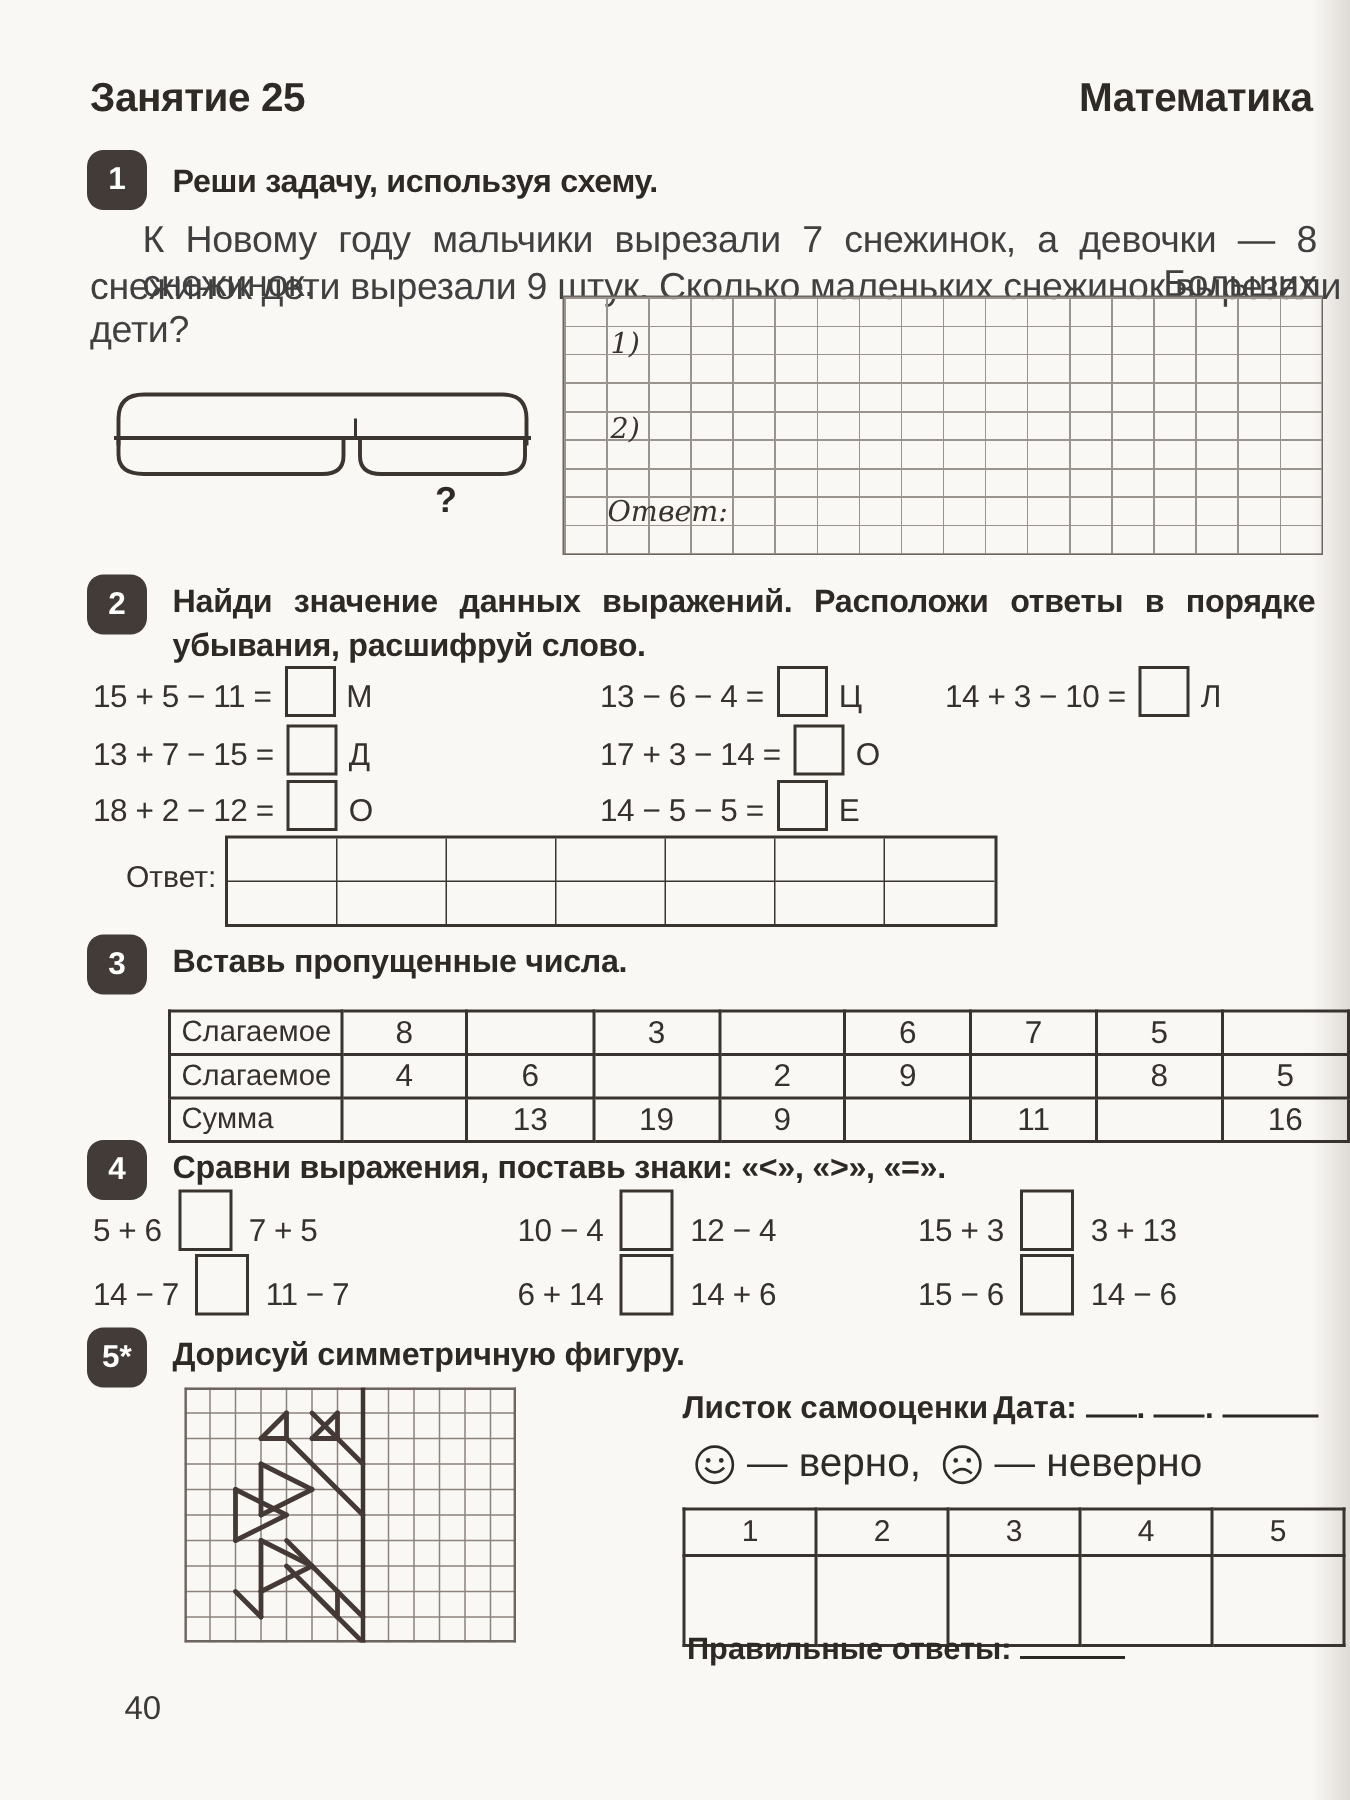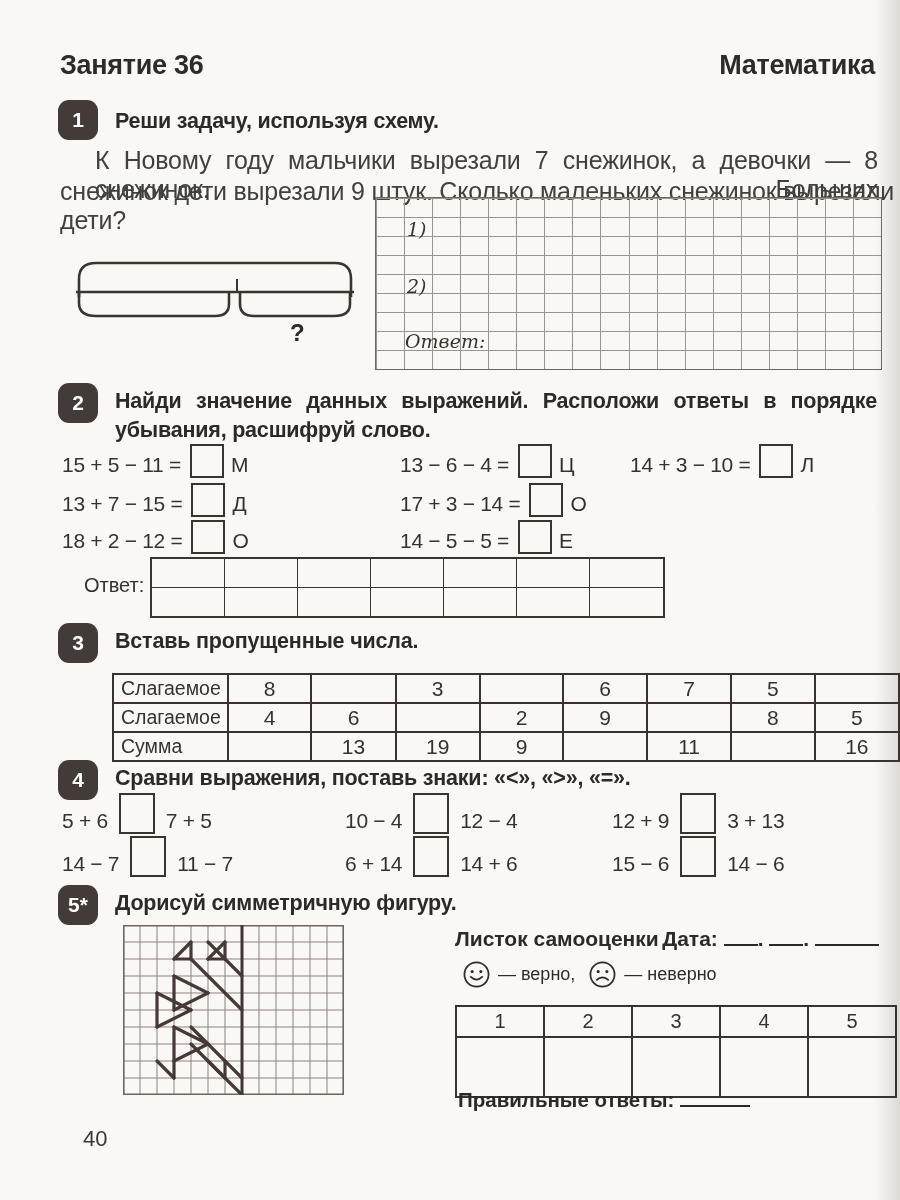--- a/index.html
+++ b/index.html
@@ -29,36 +29,36 @@
   .anslbl{position:absolute;left:84px;top:574px;font-size:20px;color:#36312c;}
   table{border-collapse:collapse;margin-top:12px;}
   .t3{position:absolute;left:112px;top:661px;}
   .t3 td{border:2px solid #38332e;height:25px;font-size:21px;color:#36312c;text-align:center;}
   .t3 td.lbl{width:105px;text-align:left;padding-left:7px;font-size:19.5px;}
   .t3 td.val{width:83px;}
   .t5grid{position:absolute;left:123px;top:925px;}
   .selfhead{position:absolute;left:455px;top:927px;width:424px;display:flex;justify-content:space-between;
             font-size:21px;font-weight:700;color:#2d2925;white-space:nowrap;}
   .blank{display:inline-block;border-bottom:2.5px solid #2c2824;height:16px;}
-  .smrow{position:absolute;left:462px;top:960px;display:flex;align-items:center;gap:7px;
-         font-size:18px;color:#2f2b27;}
+  .smrow{position:absolute;left:462px;top:960px;display:flex;align-items:flex-end;gap:7px;
+         font-size:27px;color:#2f2b27;}
   .tsc{position:absolute;left:455px;top:993px;}
   .tsc td{border:2px solid #38332e;width:84px;text-align:center;font-size:20px;color:#36312c;}
   .tsc tr.h td{height:27px;}
   .tsc tr.b td{height:56px;}
   .corr{position:absolute;left:458px;top:1088px;font-size:20.5px;font-weight:700;color:#2d2925;}
   .pagenum{position:absolute;left:52px;top:1126px;font-size:22px;color:#3c3835;margin-left:31px;}
 </style>
 </head>
 <body>
 
 <div id="page">
   <div class="edge"></div>
 
-  <div class="hdr" style="left:60px">Занятие 36</div>
+  <div class="hdr" style="left:60px">Занятие 25</div>
   <div class="hdr" style="right:25px">Математика</div>
 
   <div class="badge" style="top:100px">1</div>
   <div class="title" style="top:109px">Реши задачу, используя схему.</div>
   <div class="para just" style="left:95px;top:146px;width:783px">К Новому году мальчики вырезали 7 снежинок, а девочки — 8 снежинок. Больших</div>
   <div class="para" style="left:60px;top:177px">снежинок дети вырезали 9 штук. Сколько маленьких снежинок вырезали дети?</div>
 
   <svg style="position:absolute;left:70px;top:246px" width="290" height="100" viewBox="0 0 290 100">
     <g fill="none" stroke="#3c342f" stroke-width="2.6" stroke-linejoin="round">
       <path d="M6,46 H284"></path>
@@ -181,21 +181,21 @@
     <span>5 + 6</span>
     <span class="cmpbox"></span>
     <span>7 + 5</span>
   </div>
   <div class="eq" style="left:345px;top:800px">
     <span>10 − 4</span>
     <span class="cmpbox"></span>
     <span>12 − 4</span>
   </div>
   <div class="eq" style="left:612px;top:800px">
-    <span>12 + 9</span>
+    <span>15 + 3</span>
     <span class="cmpbox"></span>
     <span>3 + 13</span>
   </div>
   <div class="eq" style="left:62px;top:843px">
     <span>14 − 7</span>
     <span class="cmpbox"></span>
     <span>11 − 7</span>
   </div>
   <div class="eq" style="left:345px;top:843px">
     <span>6 + 14</span>

